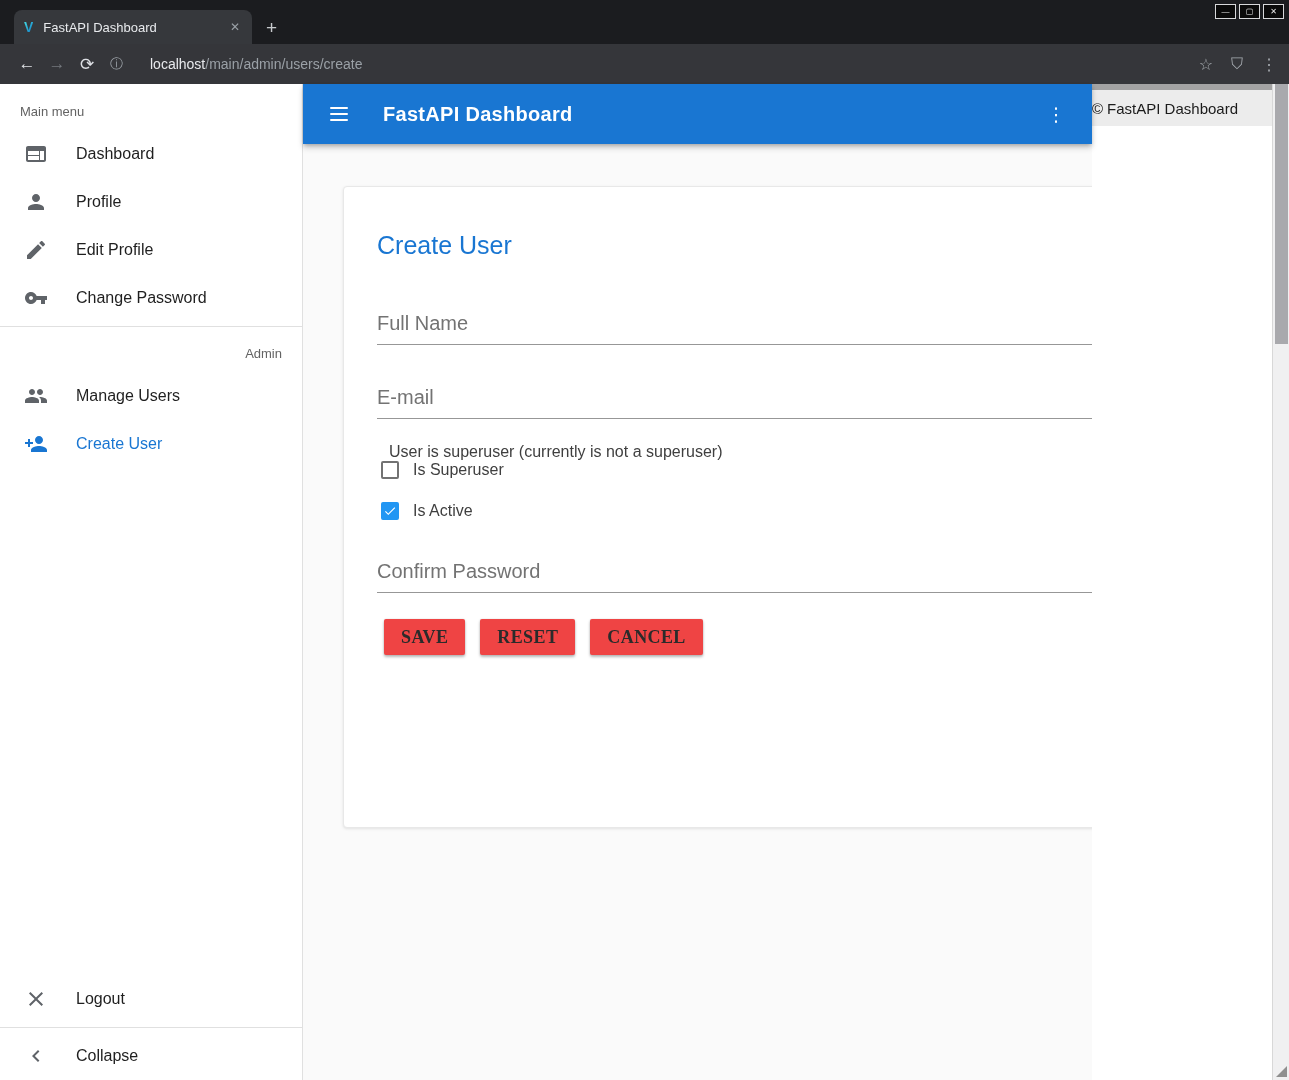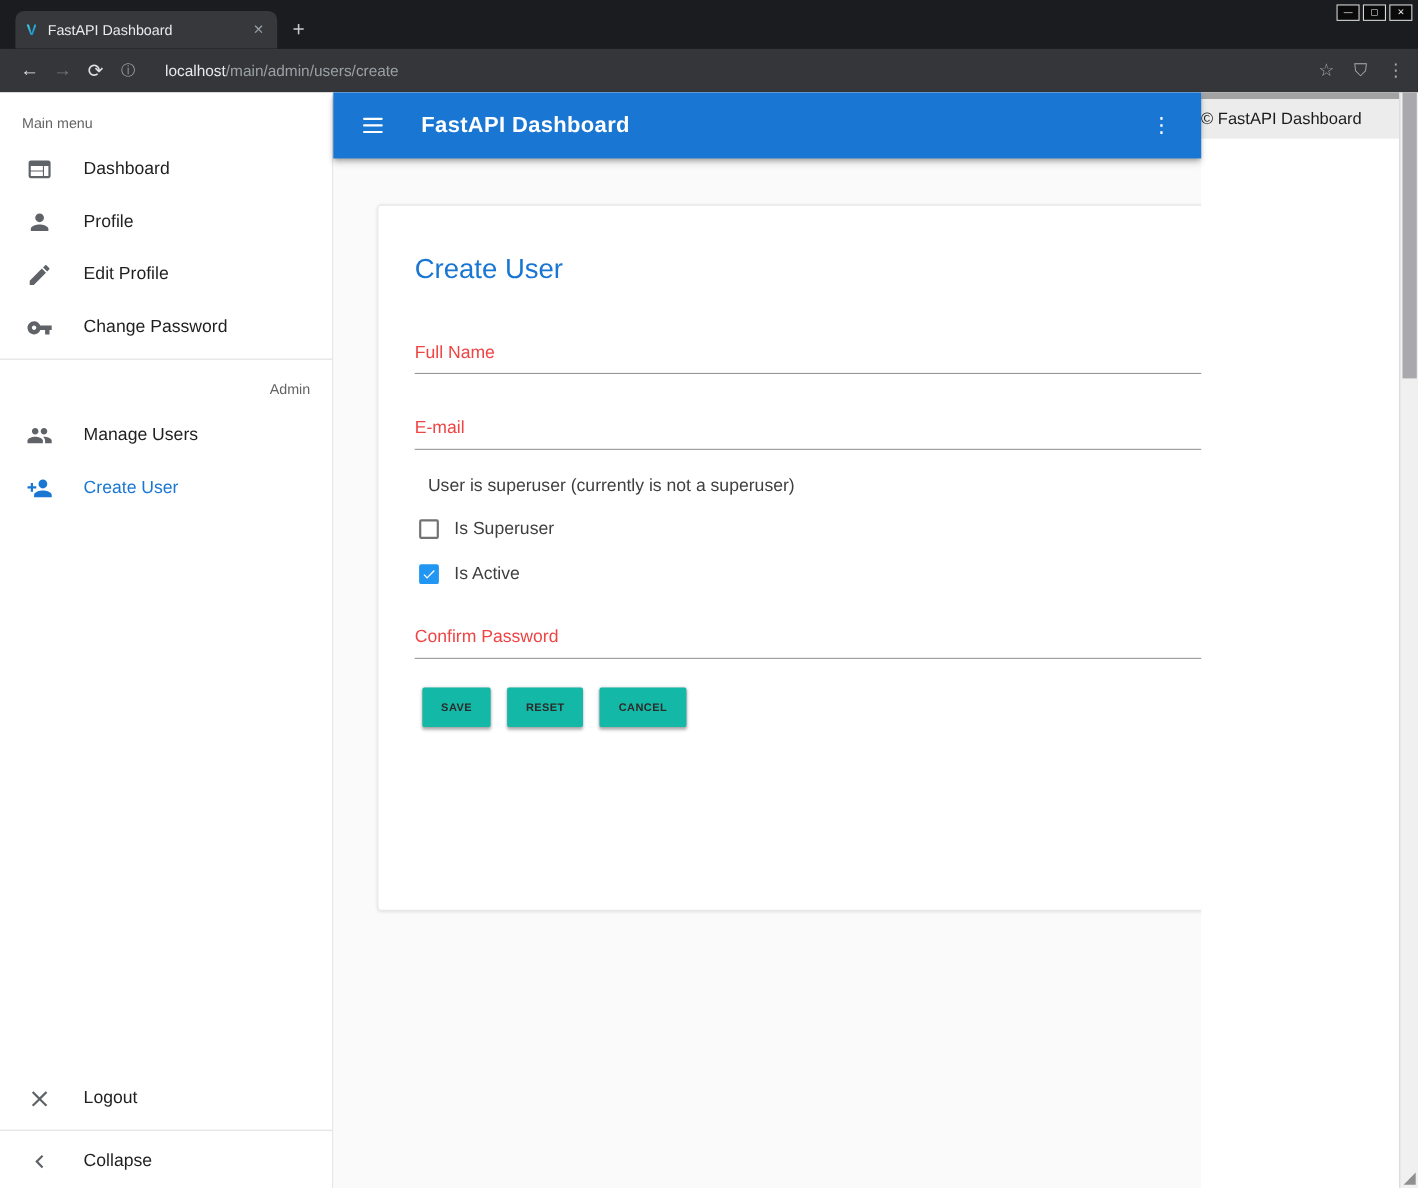--- a/index.html
+++ b/index.html
@@ -61,39 +61,39 @@
   .appbar-title { font-size:20px; font-weight:700; margin-left:24px; letter-spacing:.3px; }
   .appbar-dots { margin-left:auto; font-size:19px; width:40px; text-align:center; color:#fff; cursor:pointer; }
 
   .content { flex:1; position:relative; overflow:hidden; }
   .card { position:absolute; left:40px; top:42px; width:887px; height:642px; background:#fff;
           border:1px solid #e8e8e8; border-radius:4px; box-shadow:0 1px 3px rgba(0,0,0,.10);
           padding:30px 33px; }
   .card-title { color:#1976d2; font-size:25px; font-weight:400; margin:14px 0 52px; }
   .tfield { cursor:text; }
   .tfield + .tfield { margin-top:41px; }
-  .tlabel { font-size:16px; color:#ef4444; display:block; }
+  .tlabel { font-size:20px; color:#737373; display:block; }
   .tline { border-bottom:1px solid #979797; margin-top:9px; }
   .hint { font-size:16px; color:#3f3f3f;margin-left:12px; }
   .hint.h1 { margin-top:24px; }
   .hint.h2 { margin-top:26px; }
   .cb-row { display:flex; align-items:center; margin-left:4px; cursor:pointer; }
-  .cb-row.r1 { margin-top:21px; }
+  .cb-row.r1 { }
   .cb-row.r2 { margin-top:23px; }
   .cb { width:18px; height:18px; border:2px solid #727272; border-radius:2px; flex:none;
         display:flex; align-items:center; justify-content:center; background:#fff; }
   .cb.checked { background:#2196f3; border-color:#2196f3; }
   .cb svg { width:16px; height:16px; fill:#fff; }
   .cb-label { font-size:16px; color:#3f3f3f; margin-left:14px; }
   .pw1 { margin-top:45px; }
   .pw2 { margin-top:40px; }
   .btn-row { margin-top:26px; display:flex; gap:15px; padding-left:7px; }
-  .btn { height:36px; padding:0 17px; background:#14b8a6; border:none; border-radius:2px;
+  .btn { height:36px; padding:0 17px; background:#ef4444; border:none; border-radius:2px;
          box-shadow:0 2px 3px rgba(0,0,0,.28), 0 0 2px rgba(0,0,0,.12);
-         font-family:Liberation Sans, sans-serif; font-size:10px; font-weight:700; color:#2b2b2b;
+         font-family:Liberation Serif, serif; font-size:18px; font-weight:700; color:#2b2b2b;
          letter-spacing:.4px; display:inline-flex; align-items:center; cursor:pointer; }
 
   
   .footer { height:42px; flex:none; background:#ececec; border-top:6px solid #a3a3a3;
             display:flex; align-items:center; justify-content:flex-end; padding-right:34px;
             font-size:15px; color:#1b1b1b; }
 
   
   .scrollbar { width:17px; flex:none; background:#f0f0f1; border-left:1px solid #d8d8d8; position:relative; }
   .sb-thumb { position:absolute; top:0; left:2px; width:13px; height:260px; background:#a9a9ad; }

